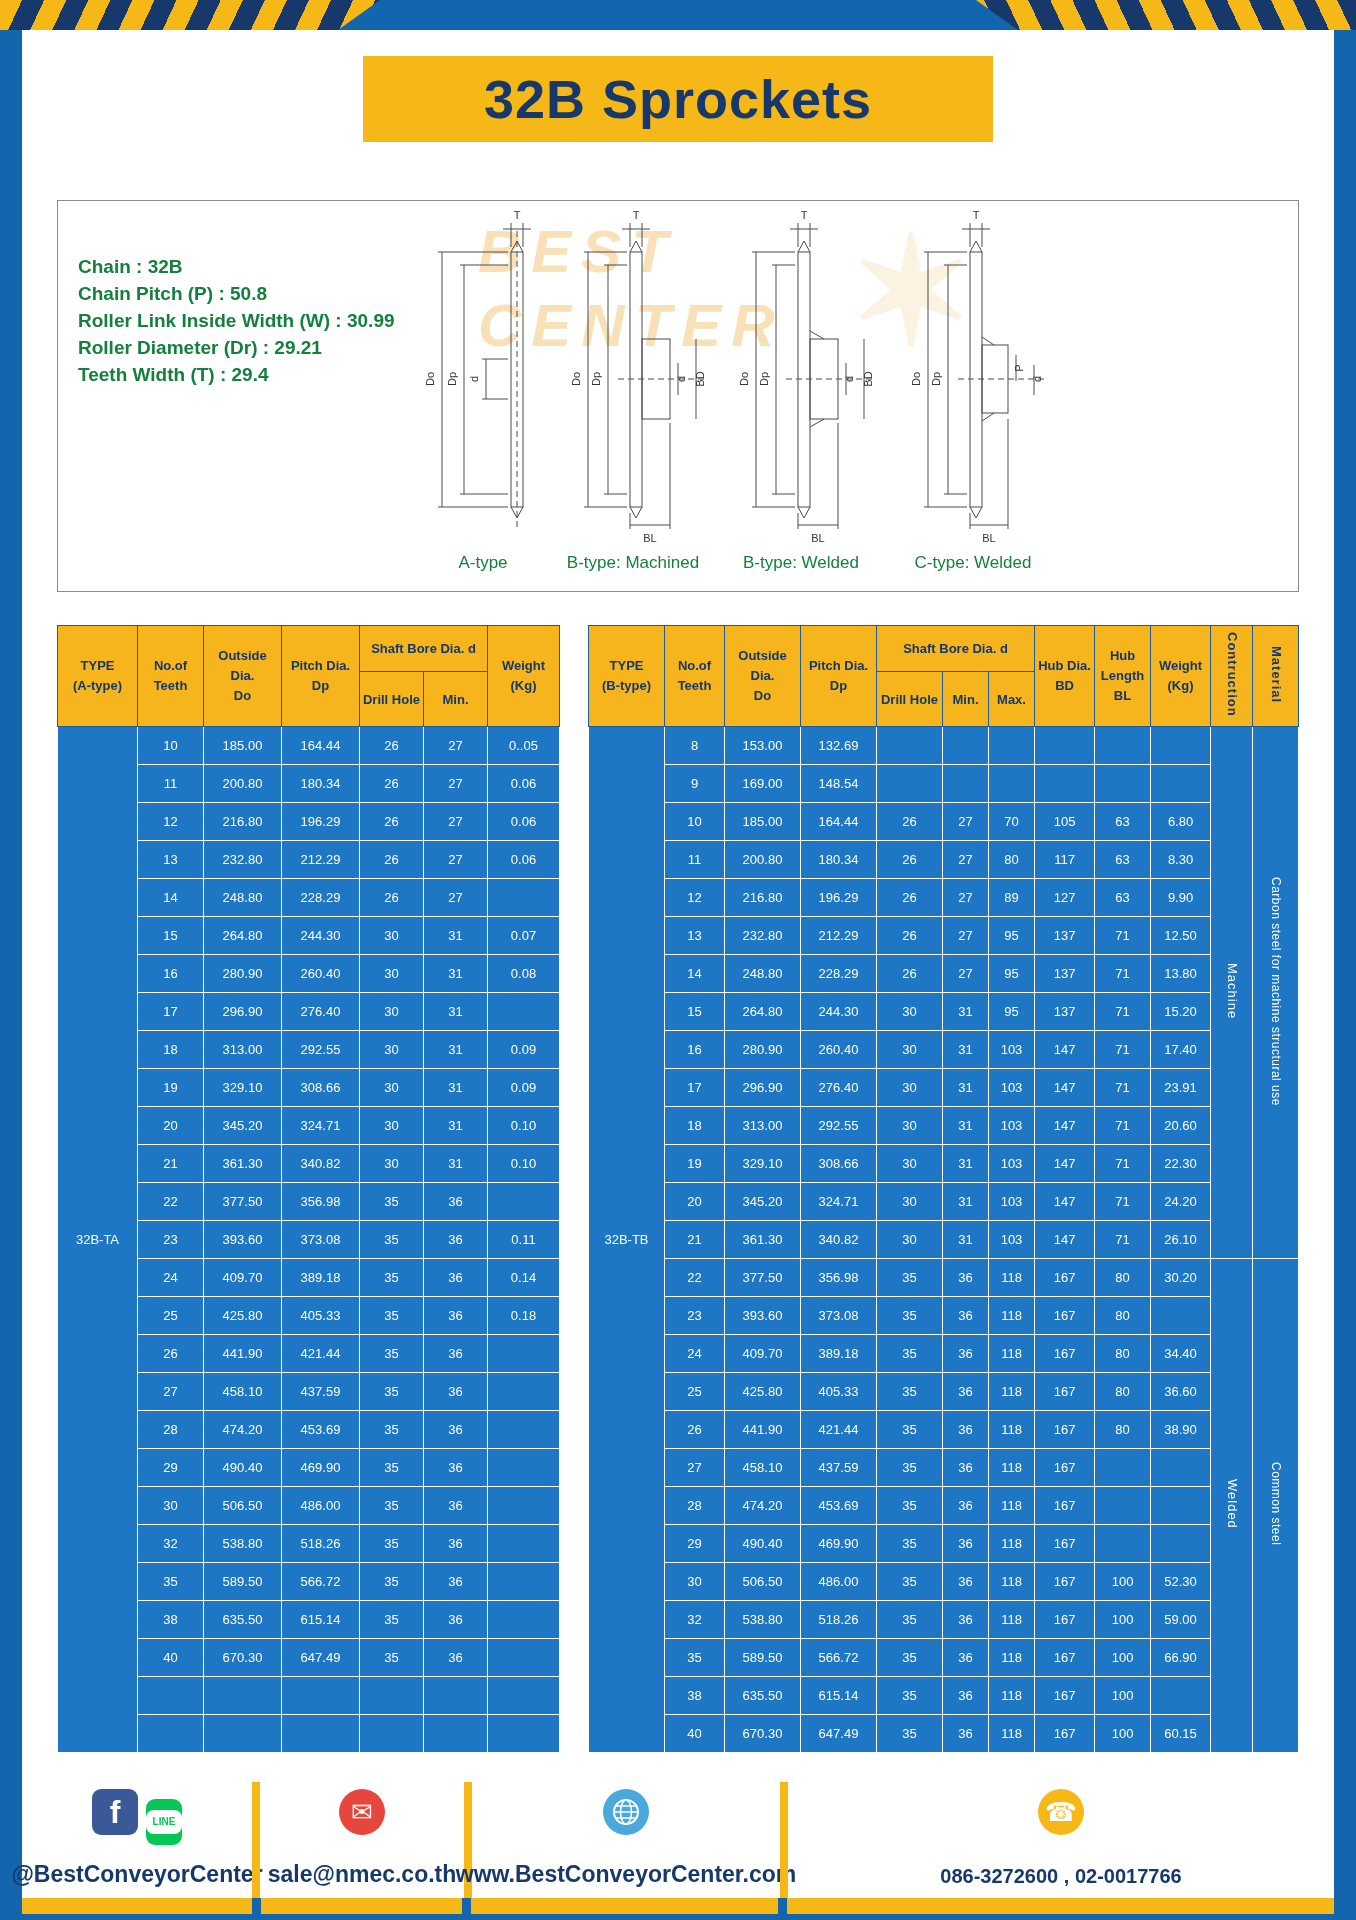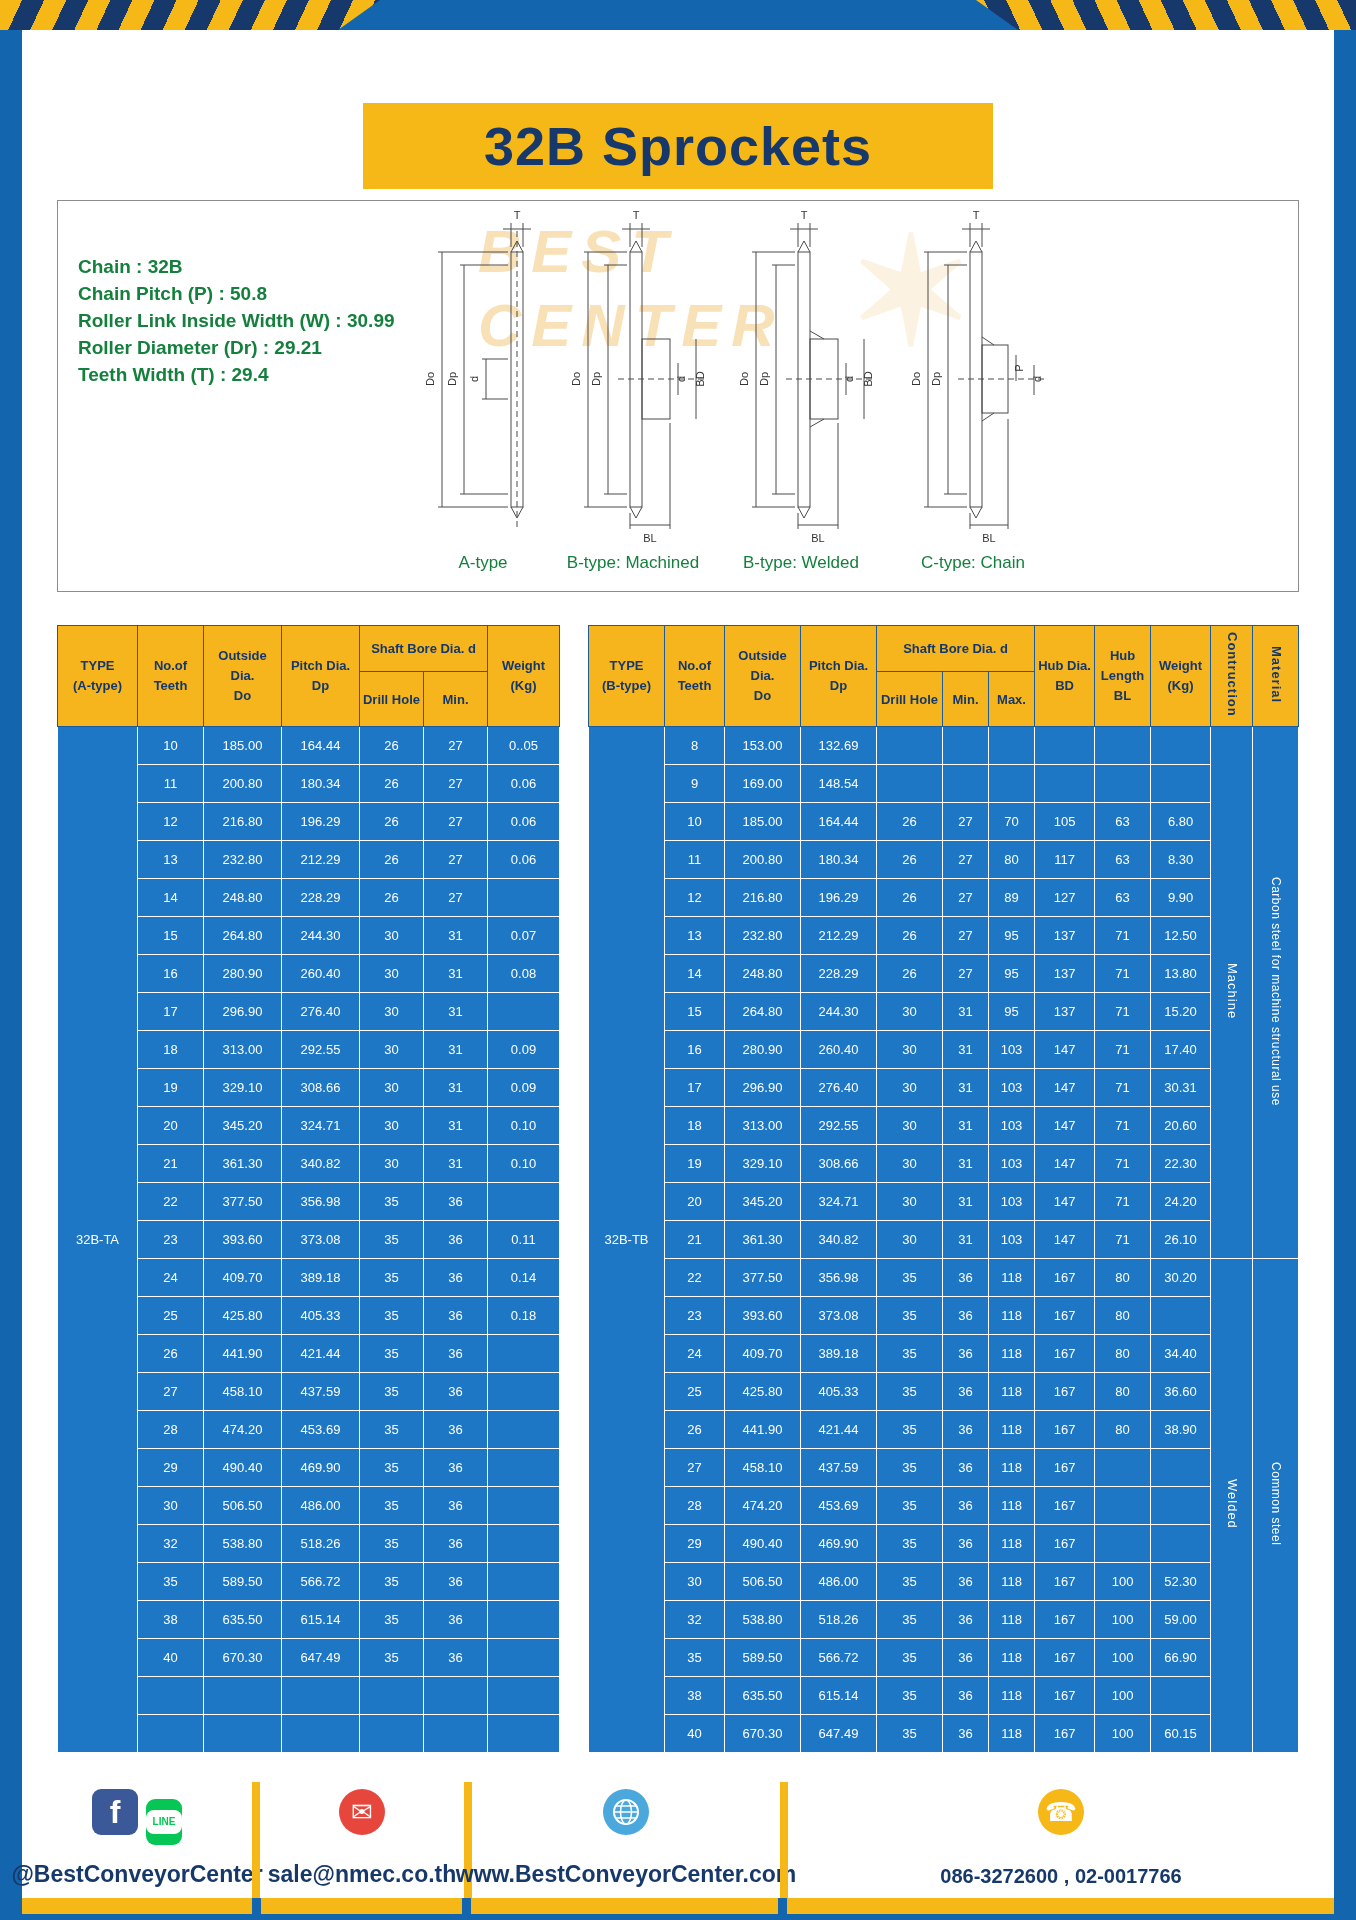--- a/index.html
+++ b/index.html
@@ -15,21 +15,21 @@
   .hz-right { right:0; width:380px;
     background:repeating-linear-gradient(65deg,#f5b817 0 20px,#16386b 20px 40px);
     clip-path:polygon(0 0,100% 0,100% 100%,42px 100%); }
 
   
   .sheet { position:absolute; left:22px; top:30px; width:1312px; height:1868px; background:#ffffff; }
 
   
   .banner { position:absolute; left:50%; transform:translateX(-50%); top:26px;
     width:630px; height:86px; background:#f5b817;
-    display:flex; align-items:center; justify-content:center;margin-top:47px; }
+    display:flex; align-items:center; justify-content:center; }
   .banner h1 { color:#16386b; font-size:54px; font-weight:bold; letter-spacing:1px; }
 
   
   .diagram-box { position:absolute; left:35px; top:170px; width:1242px; height:392px;
     background:#fff; border:1px solid #8d8d8d; overflow:hidden; }
   .specs { position:absolute; left:20px; top:52px; width:370px; color:#15803d;
     font-size:19px; font-weight:bold; }
   .specs div { line-height:27px; }
   .watermark { position:absolute; left:420px; top:14px; color:#f0c069; opacity:.48;
     font-weight:bold; font-style:italic; font-size:60px; letter-spacing:10px; line-height:74px; }
@@ -223,21 +223,21 @@
         <line x1="118" y1="148" x2="118" y2="174"></line>
         <text transform="rotate(-90 125 161)" x="125" y="161" text-anchor="middle">P</text>
         <line x1="136" y1="158" x2="136" y2="188"></line>
         <text transform="rotate(-90 143 172)" x="143" y="172" text-anchor="middle">d</text>
         <line x1="72" y1="306" x2="72" y2="322"></line>
           <line x1="110" y1="212" x2="110" y2="322"></line>
         <line x1="72" y1="318" x2="110" y2="318"></line>
         <text x="91" y="335" text-anchor="middle">BL</text>
       </svg>
     </div>
-    <div class="caption" style="left:820px">C-type: Chain</div>
+    <div class="caption" style="left:820px">C-type: Welded</div>
   </div>
 
   <table class="spec-table table-a">
     <colgroup>
       <col style="width:80px">
         <col style="width:66px">
         <col style="width:78px">
         <col style="width:78px">
       <col style="width:64px">
         <col style="width:64px">
@@ -658,21 +658,21 @@
         </tr>
         <tr>
           <td>17</td>
           <td>296.90</td>
           <td>276.40</td>
           <td>30</td>
           <td>31</td>
           <td>103</td>
           <td>147</td>
           <td>71</td>
-          <td>30.31</td>
+          <td>23.91</td>
         </tr>
         <tr>
           <td>18</td>
           <td>313.00</td>
           <td>292.55</td>
           <td>30</td>
           <td>31</td>
           <td>103</td>
           <td>147</td>
           <td>71</td>

